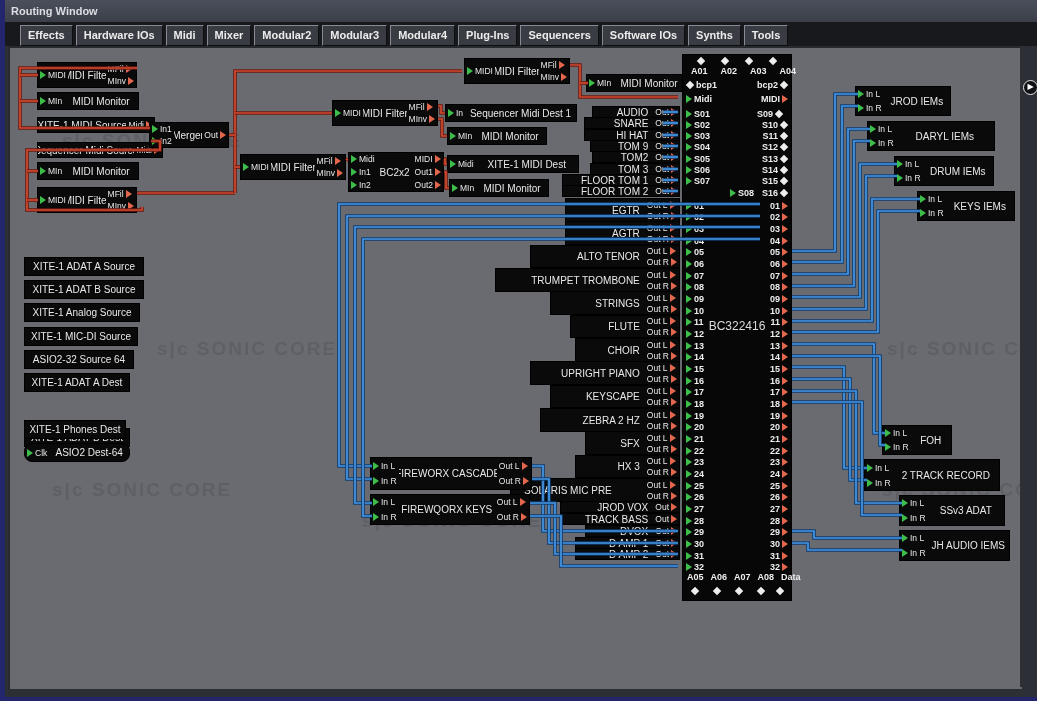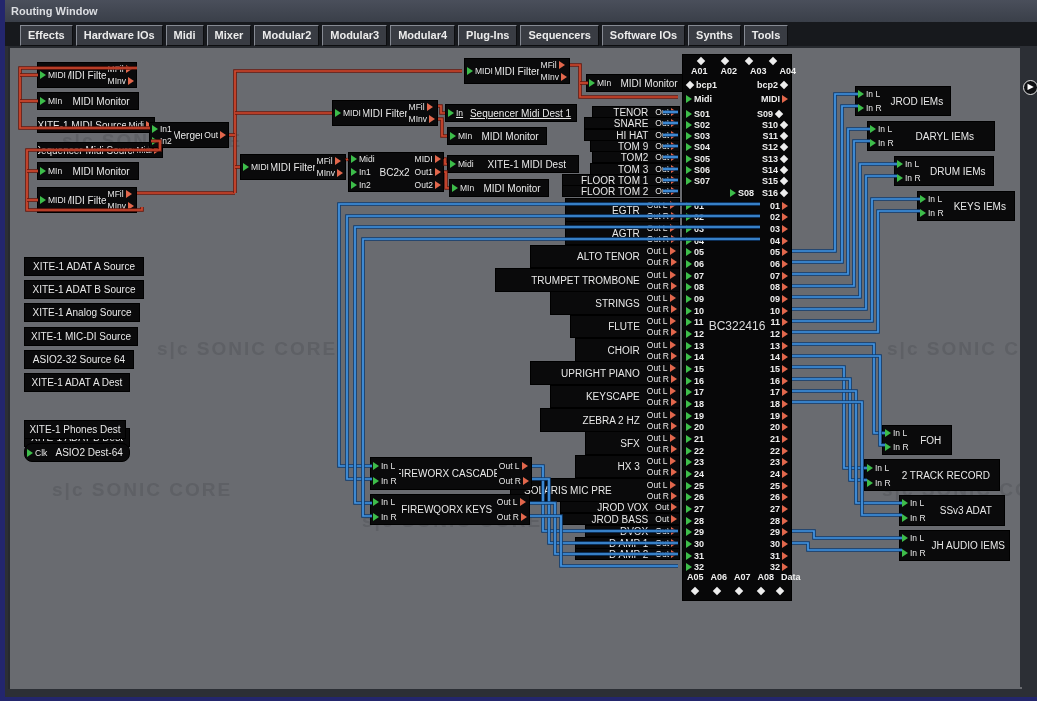--- a/index.html
+++ b/index.html
@@ -193,21 +193,21 @@
           <div class="prow">
             <span>MFil</span>
             <span class="tr"></span>
           </div>
           <div class="prow">
             <span>MInv</span>
             <span class="tr"></span>
           </div>
         </div>
       </div>
-      <div class="module" style="left: 435px; top: 56px; width: 132px; height: 18px; text-decoration: underline;">
+      <div class="module" style="left: 435px; top: 56px; width: 132px; height: 18px;">
         <div class="pcol">
           <div class="prow">
             <span class="tg"></span>
             <span>In</span>
           </div>
         </div>
         <div class="m-label">Sequencer Midi Dest 1</div>
       </div>
       <div class="module" style="left: 437px; top: 79px; width: 100px; height: 18px;">
         <div class="pcol">
@@ -313,21 +313,21 @@
       <div class="module" style="left: 14px; top: 395px; width: 106px; height: 19px; border-radius: 8px;">
         <div class="pcol">
           <div class="prow">
             <span class="tg"></span>
             <span>Clk</span>
           </div>
         </div>
         <div class="m-label">ASIO2 Dest-64</div>
       </div>
       <div class="module" style="left: 582px; top: 58px; width: 88px; height: 12px;">
-        <div class="m-label right">TENOR</div>
+        <div class="m-label right">AUDIO</div>
         <div class="pcol">
           <div class="prow">
             <span>Out</span>
             <span class="tr"></span>
           </div>
         </div>
       </div>
       <div class="module" style="left: 574px; top: 69px; width: 96px; height: 12px;">
         <div class="m-label right">SNARE</div>
         <div class="pcol">
@@ -563,21 +563,21 @@
       <div class="module" style="left: 550px; top: 453px; width: 120px; height: 12px;">
         <div class="m-label right">JROD VOX</div>
         <div class="pcol">
           <div class="prow">
             <span>Out</span>
             <span class="tr"></span>
           </div>
         </div>
       </div>
       <div class="module" style="left: 550px; top: 465px; width: 120px; height: 12px;">
-        <div class="m-label right">JROD BASS</div>
+        <div class="m-label right">TRACK BASS</div>
         <div class="pcol">
           <div class="prow">
             <span>Out</span>
             <span class="tr"></span>
           </div>
         </div>
       </div>
       <div class="module" style="left: 575px; top: 477px; width: 95px; height: 12px;">
         <div class="m-label right">DVOX</div>
         <div class="pcol">

